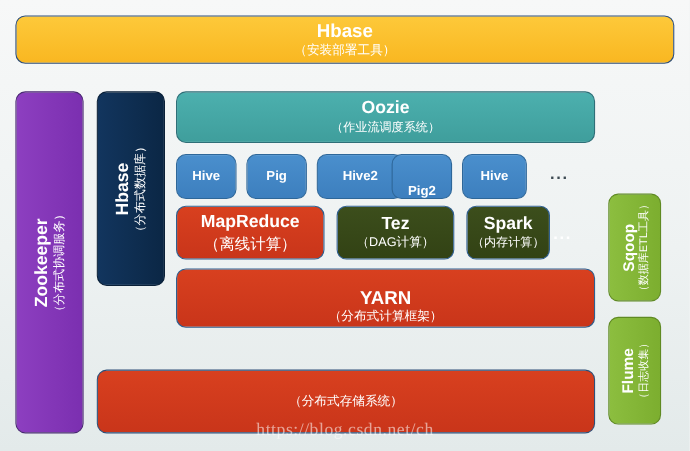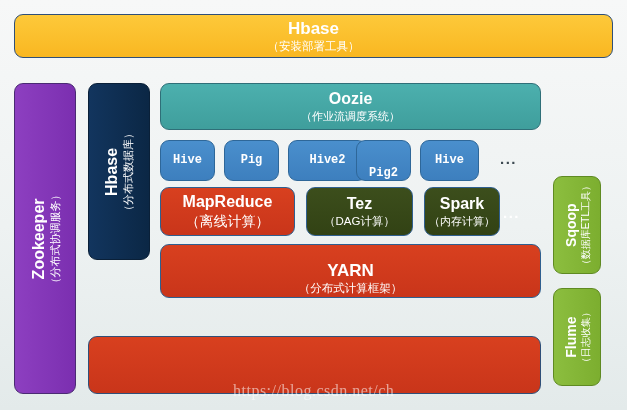--- a/index.html
+++ b/index.html
@@ -81,21 +81,20 @@
   #oozie .t1 { font-size: 16px; }
   #oozie .t2 { font-size: 11px; margin-top: 1px; }
 
   
   .blue-small {
     top: 57px; height: 41px;
     background: linear-gradient(180deg, #4a8fcd 0%, #3d7fbe 100%);
     border-color: #2e6799;
     font-weight: bold;
     font-size: 12px;
-    font-family: Liberation Mono, monospace;
   }
   #hive  { left: 0px;   width: 55px; }
   #pig   { left: 64px;  width: 55px; }
   #hive2 { left: 128px; width: 79px; }
   #pig2  { left: 196px; width: 55px; align-items: flex-end; }
   #shark { left: 260px; width: 59px; }
 
   .dots {
     position: absolute;
     font-weight: bold;
@@ -255,20 +254,21 @@
     <div class="box" id="yarn">
       <div>
         <span class="t1">YARN</span>
         <span class="t2">（分布式计算框架）</span>
       </div>
     </div>
   </div>
 
   <div class="box" id="hdfs">
     <div>
+      <span class="t2">（分布式存储系统）</span>
     </div>
   </div>
 
   <div class="box green" id="sqoop">
     <div class="vert-inner">
       <span class="t1">Sqoop</span>
       <span class="t2">（数据库ETL工具）</span>
     </div>
   </div>
 

